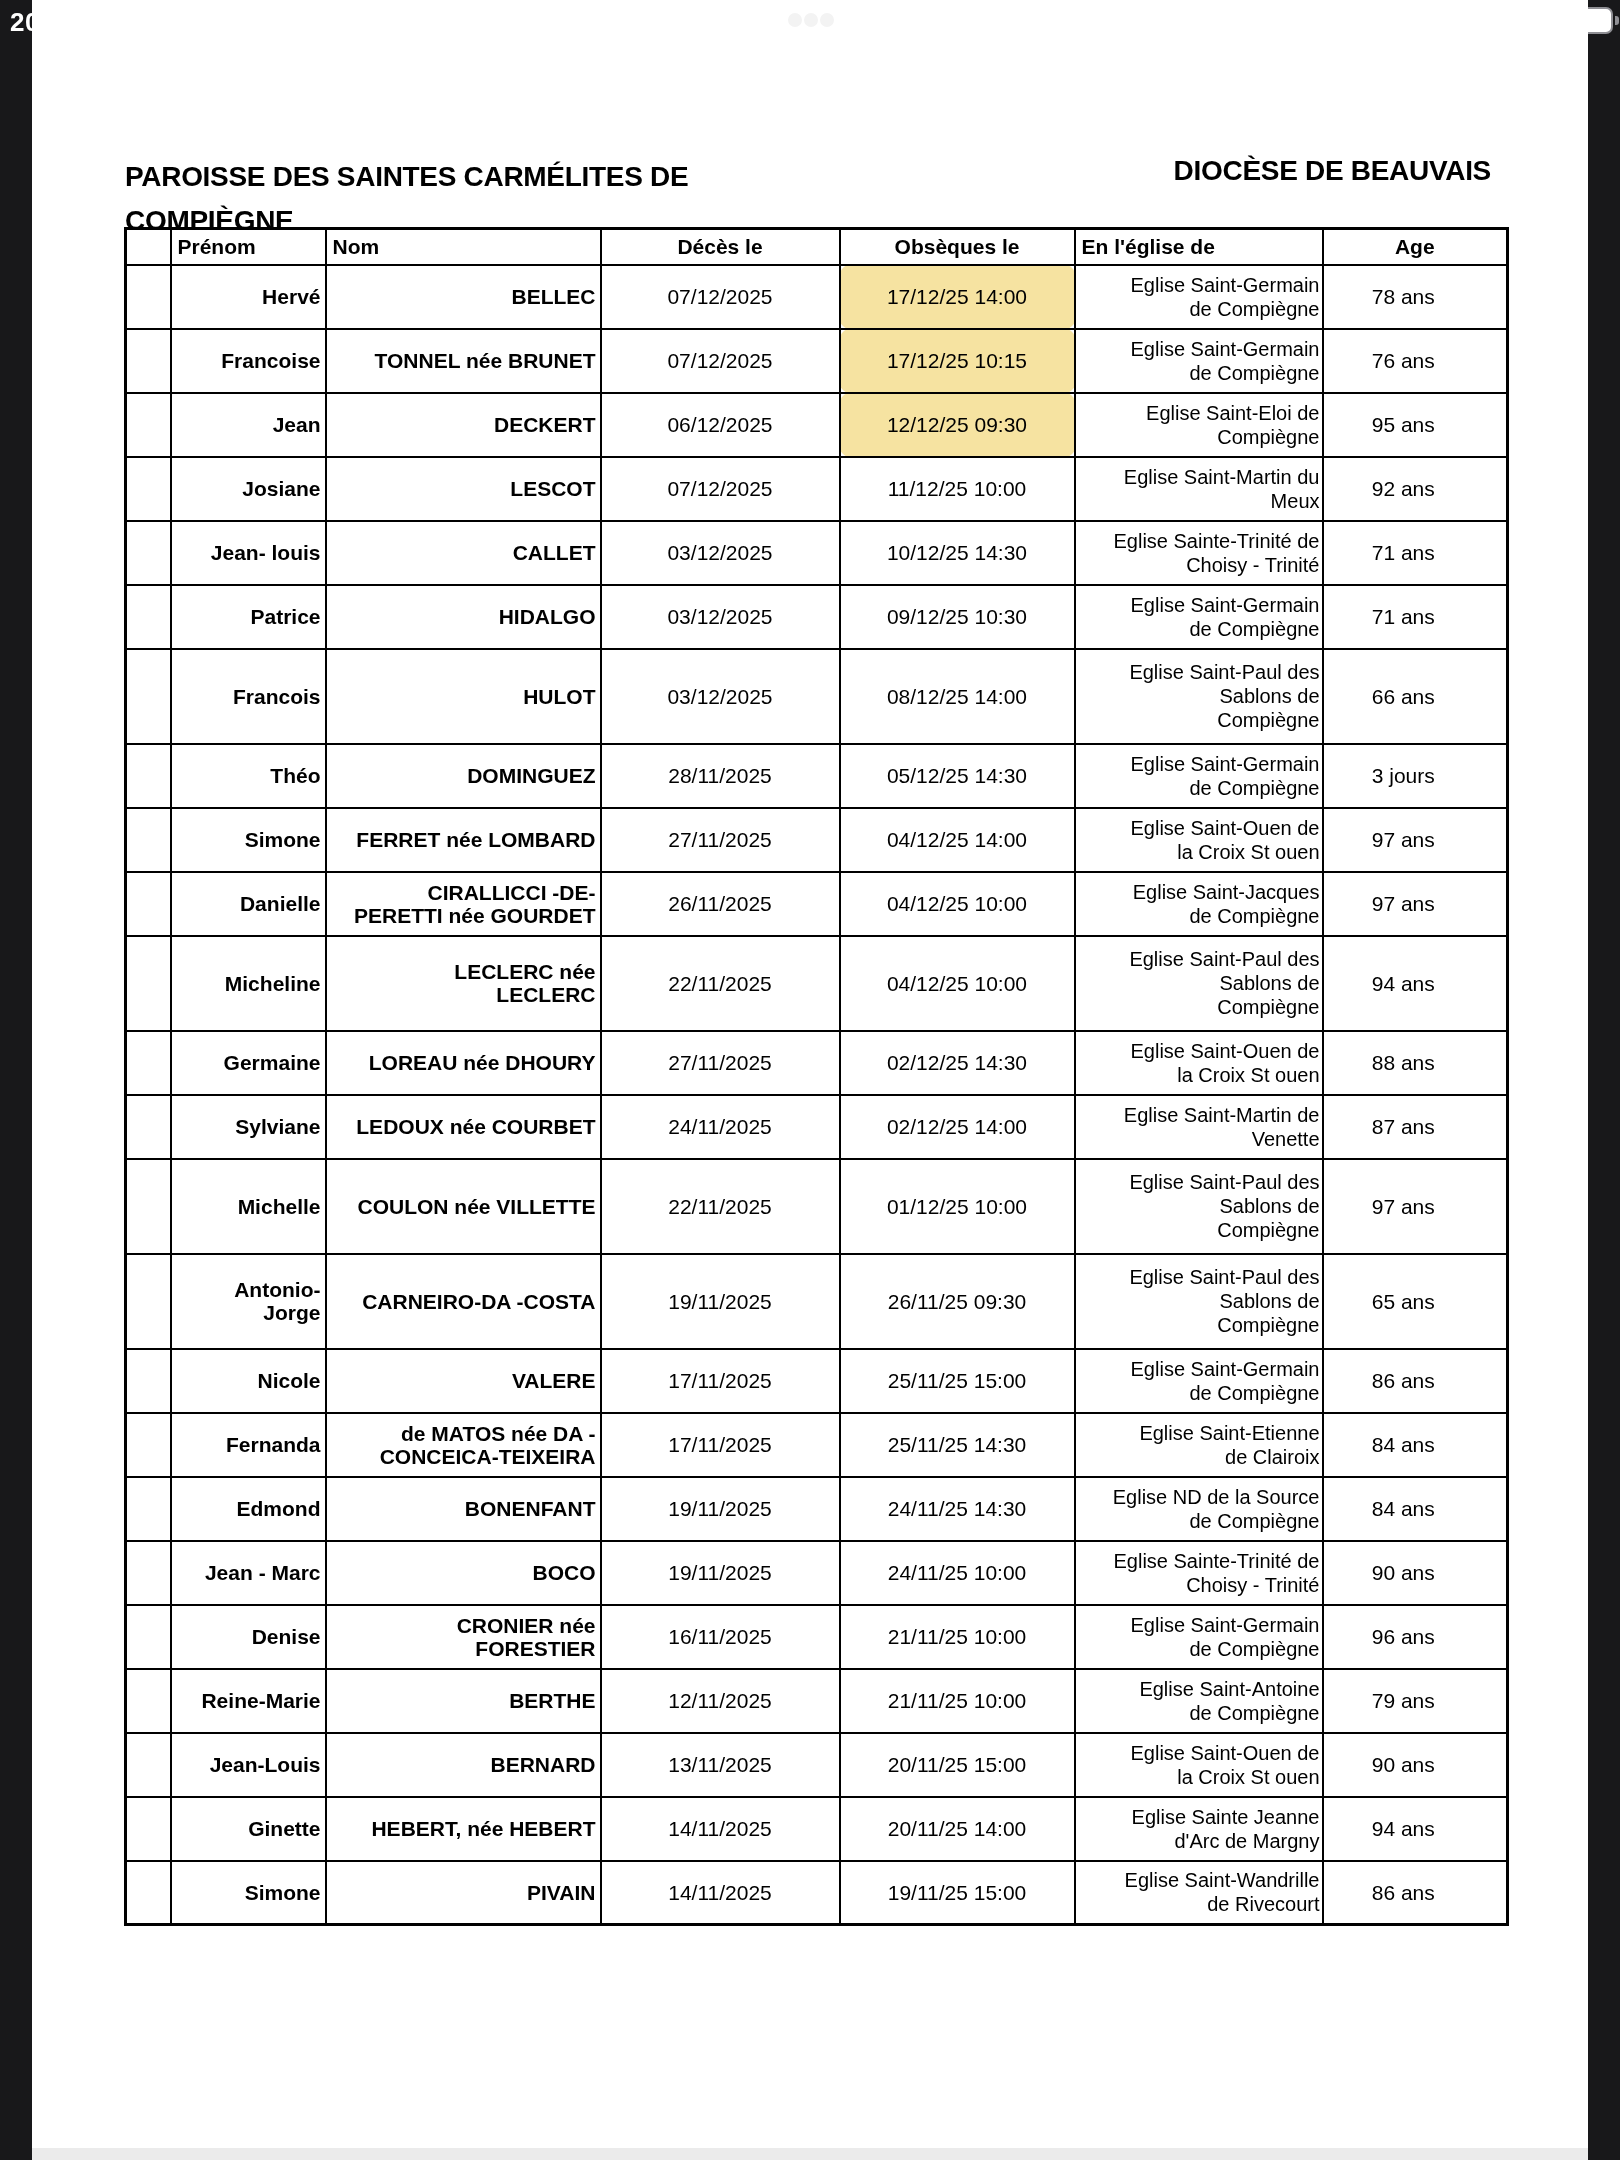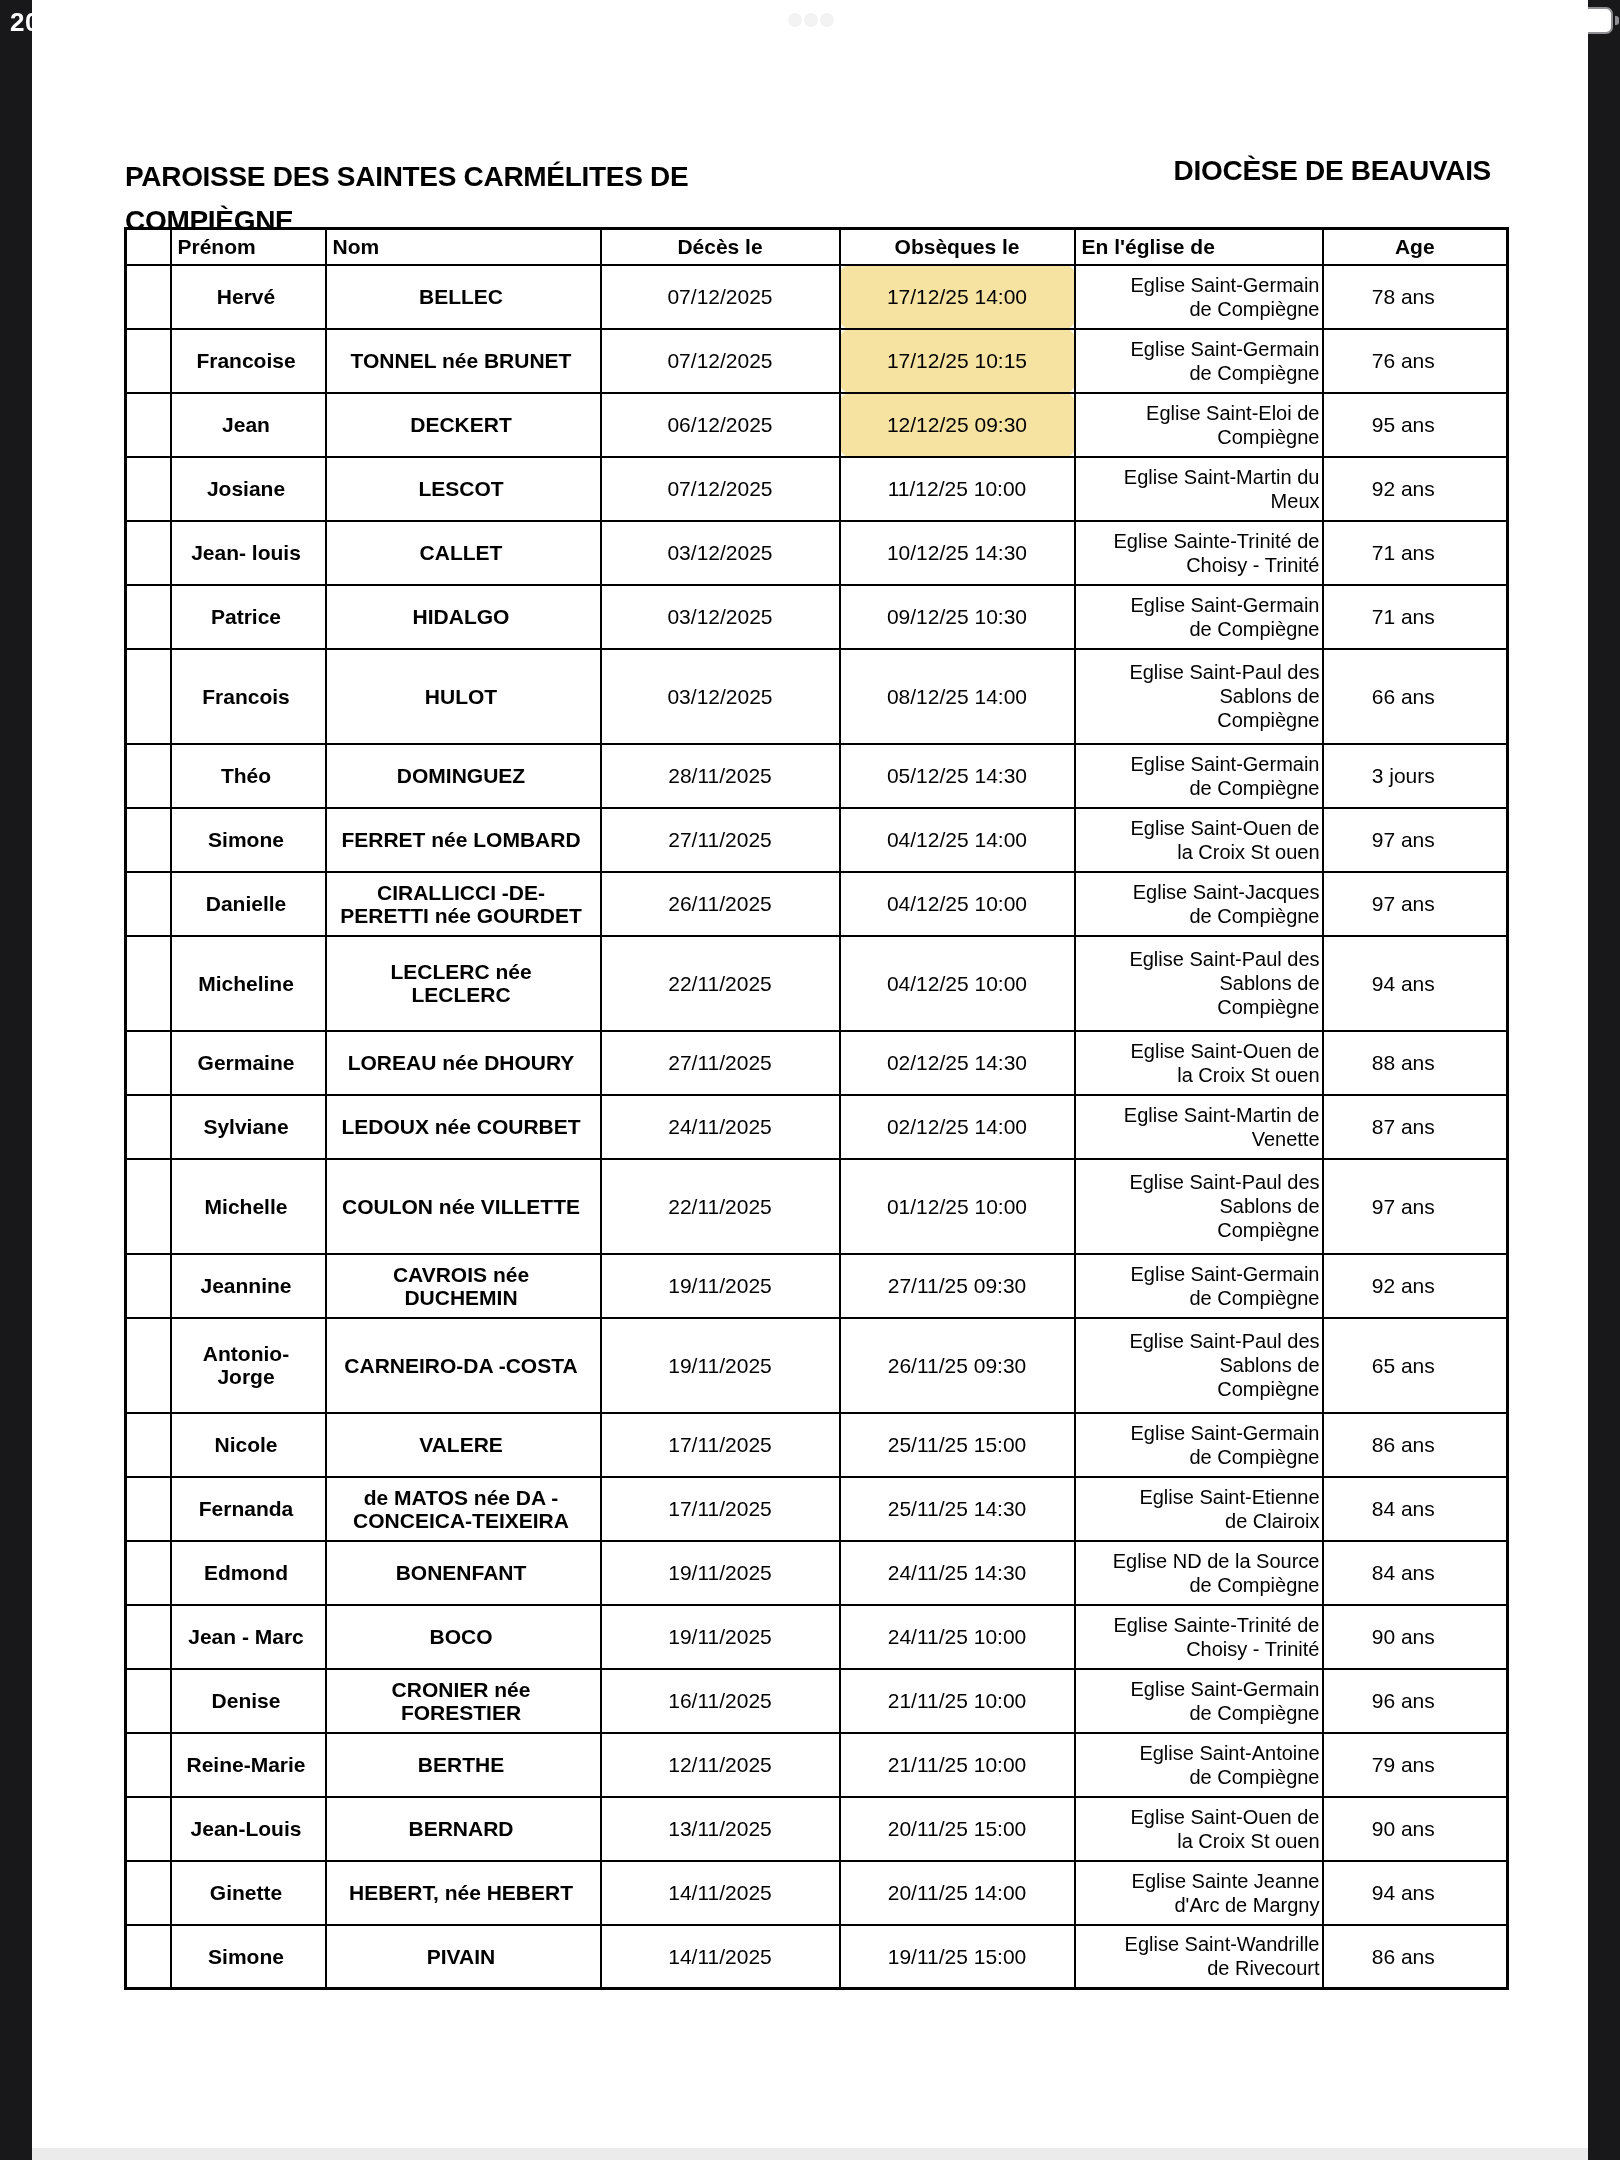--- a/index.html
+++ b/index.html
@@ -62,21 +62,21 @@
     padding:0;
     overflow:hidden;
   }
   thead tr{height:36px;}
   th{font-size:21px;font-weight:700;text-align:center;}
   th.c1,th.c2,th.c5{text-align:left;padding-left:6px;margin-top:43px;}
   tbody tr{height:64px;}
   tbody tr.tall{height:95px;}
   td{font-size:21px;line-height:23px;}
   td.prenom,td.nom{
-    font-weight:700;text-align:center;padding-right:4px;
+    font-weight:700;text-align:right;padding-right:4px;
     white-space:pre-line;
   }
   td.deces,td.obseques{text-align:center;border-radius:10px;}
   td.eglise{
     text-align:right;padding-left:5px;padding-right:2px;
     font-size:20px;line-height:24px;white-space:pre-line;font-weight:400;
   }
   td.age{text-align:center;padding-right:23px;}
 </style>
 </head>
@@ -261,31 +261,20 @@
           <td class="c0 rownum"></td>
           <td class="c1 prenom">Michelle</td>
           <td class="c2 nom">COULON née VILLETTE</td>
           <td class="c3 deces">22/11/2025</td>
           <td class="c4 obseques">01/12/25 10:00</td>
           <td class="c5 eglise">Eglise Saint-Paul des
 Sablons de
 Compiègne</td>
           <td class="c6 age">97 ans</td>
         </tr>
-        <tr>
-          <td class="c0 rownum"></td>
-          <td class="c1 prenom">Jeannine</td>
-          <td class="c2 nom">CAVROIS née
-DUCHEMIN</td>
-          <td class="c3 deces">19/11/2025</td>
-          <td class="c4 obseques">27/11/25 09:30</td>
-          <td class="c5 eglise">Eglise Saint-Germain
-de Compiègne</td>
-          <td class="c6 age">92 ans</td>
-        </tr>
         <tr class="tall">
           <td class="c0 rownum"></td>
           <td class="c1 prenom">Antonio-
 Jorge</td>
           <td class="c2 nom">CARNEIRO-DA -COSTA</td>
           <td class="c3 deces">19/11/2025</td>
           <td class="c4 obseques">26/11/25 09:30</td>
           <td class="c5 eglise">Eglise Saint-Paul des
 Sablons de
 Compiègne</td>

